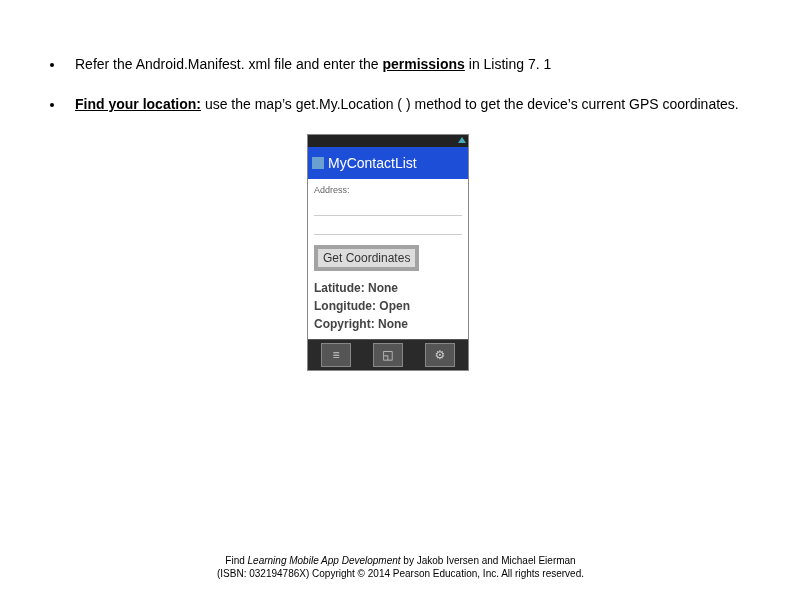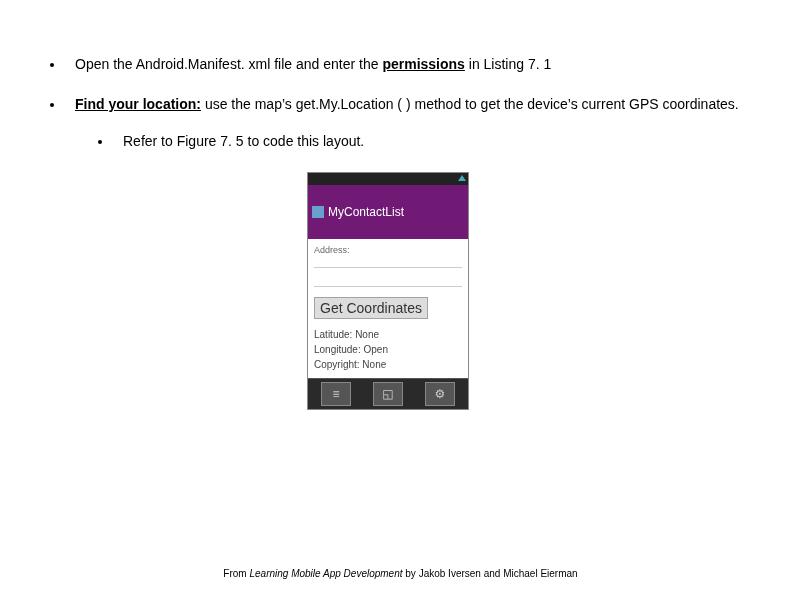--- a/index.html
+++ b/index.html
@@ -49,57 +49,58 @@
     position: relative;
   }
   .mock .statusbar .tri {
     position: absolute; right: 2px; top: 2px;
     width: 0; height: 0;
     border-left: 4px solid transparent;
     border-right: 4px solid transparent;
     border-bottom: 6px solid #4ab;
   }
   .mock .titlebar {
-    background: #701a75;
+    background: #1d4ed8;
     color: #fff;
-    font-size: 12px;
-    padding: 20px 4px;
+    font-size: 14px;
+    padding: 8px 4px;
     display: flex;
     align-items: center;
   }
   .mock .titlebar .appicon {
     width: 12px; height: 12px;
     background: #6aa0d0;
     margin-right: 4px;
     display: inline-block;
   }
   .mock .body {
     padding: 6px 6px 4px 6px;
     font-size: 9px;
     color: #666;
   }
-  .mock .label { margin-bottom: 2px; }
+  .mock .label { margin-bottom: 10px; }
   .mock .inputline {
     border-bottom: 1px solid #ccc;
     height: 10px;
     margin-bottom: 8px;
   }
   .mock .btn {
     display: inline-block;
     background: #ddd;
-    border: 1px solid #a3a3a3;
-    font-size: 14px;
+    border: 4px solid #a3a3a3;
+    font-size: 12px;
     padding: 2px 5px;
     margin: 2px 0 10px 0;
     color: #333;
   }
   .mock .readout {
-    font-size: 10px;
+    font-size: 12px;
     color: #444;
     margin-bottom: 4px;
+    font-weight: bold;
   }
   .mock .navbar {
     background: #2a2a2a;
     display: flex;
     justify-content: space-around;
     padding: 3px 2px;
     border-top: 1px solid #555;
   }
   .mock .navbtn {
     width: 28px; height: 22px;
@@ -122,29 +123,24 @@
     line-height: 1.3;
   }
   .footer .bt { font-style: italic; }
 </style>
 </head>
 <body>
 
 <div class="content">
   <ul class="bullets">
     <li>
-      <span>Open the Android.Manifest. xml file and enter the </span><span class="underline">permissions</span><span> in  Listing  7. 1</span>
+      <span>Refer the Android.Manifest. xml file and enter the </span><span class="underline">permissions</span><span> in  Listing  7. 1</span>
     </li>
     <li>
       <span class="underline">Find your location:</span><span>  use the map’s  get.My.Location ( ) method to get the device’s current GPS coordinates.</span>
-      <ul class="bullets sub">
-        <li>
-          <span>Refer to  Figure  7. 5 to code this layout.</span>
-        </li>
-      </ul>
     </li>
   </ul>
 
   <div class="mock-wrap">
     <div class="mock">
       <div class="statusbar">
         <div class="tri"></div>
       </div>
       <div class="titlebar">
         <span class="appicon"></span>
@@ -163,15 +159,16 @@
         <div class="navbtn">≡</div>
         <div class="navbtn">◱</div>
         <div class="navbtn">⚙</div>
       </div>
     </div>
   </div>
 </div>
 
 <div class="footer">
   <div>
-    <span>From </span><span class="bt">Learning Mobile App Development</span><span> by Jakob Iversen and Michael Eierman</span>
+    <span>Find </span><span class="bt">Learning Mobile App Development</span><span> by Jakob Iversen and Michael Eierman</span>
   </div>
+  <div>(ISBN: 032194786X) Copyright © 2014 Pearson Education, Inc. All rights reserved.</div>
 </div>
 
 </body></html>

